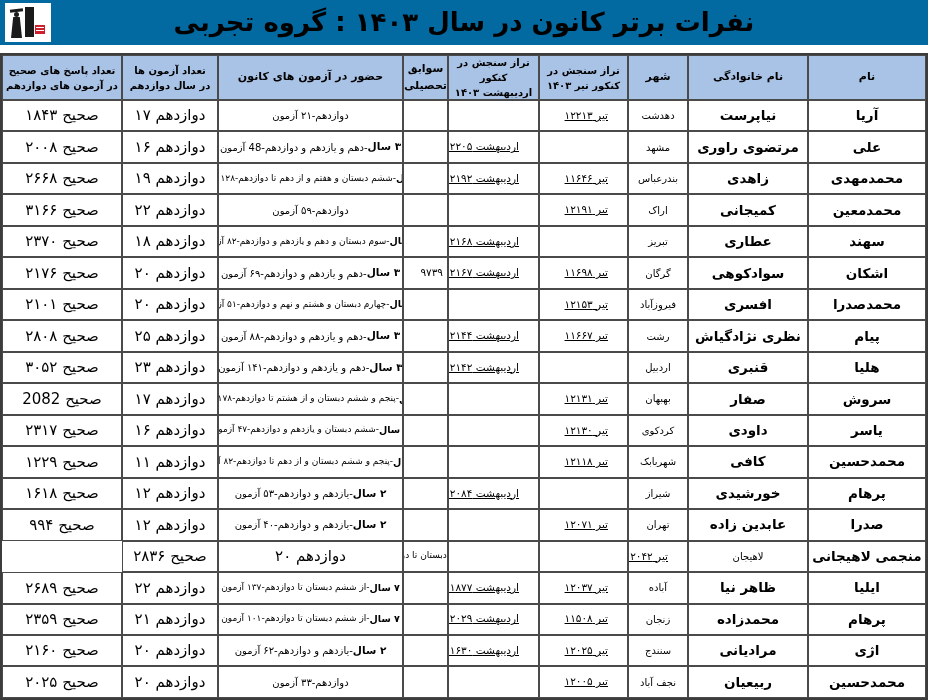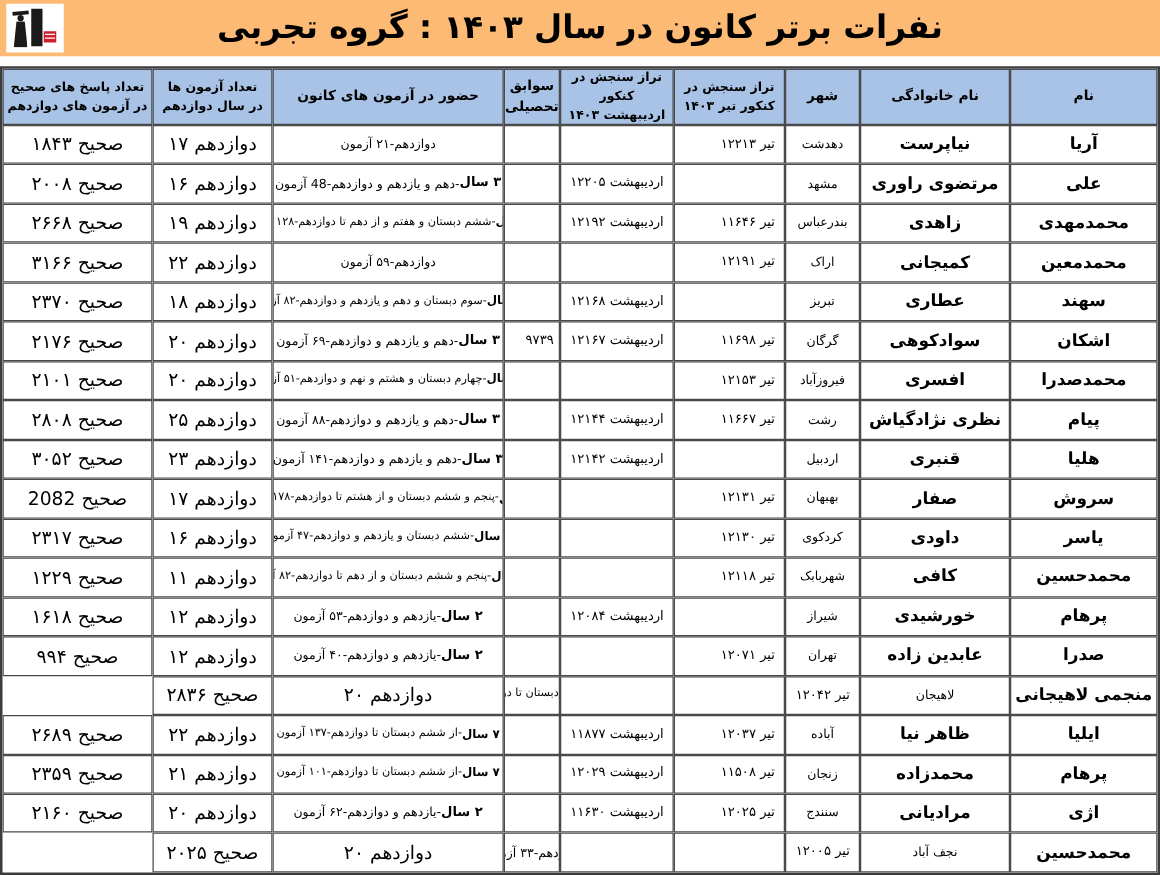--- a/index.html
+++ b/index.html
@@ -1,20 +1,20 @@
 <!DOCTYPE html>
 <html lang="fa"><head>
 <meta charset="utf-8">
 <style>
   html,body{margin:0;padding:0;background:#fff;}
   body{width:928px;height:700px;overflow:hidden;font-family:"DejaVu Sans",sans-serif;color:#000;}
   .page{width:928px;height:700px;display:flex;flex-direction:column;}
 
   
-  .title-band{height:45px;background:#fdba74;position:relative;display:flex;align-items:center;justify-content:center;flex:0 0 auto;}
+  .title-band{height:45px;background:#0369a1;position:relative;display:flex;align-items:center;justify-content:center;flex:0 0 auto;}
   .page-title{font-size:26px;font-weight:bold;direction:rtl;line-height:45px;letter-spacing:0;}
   .logo-box{position:absolute;left:5px;top:3px;width:46px;height:39px;background:#fff;}
   .logo-pillar{position:absolute;left:20px;top:4px;width:9px;height:30px;background:#1a1a1a;}
   .logo-cap{position:absolute;left:5px;top:6px;width:13px;height:3px;background:#1a1a1a;transform:rotate(-6deg);}
   .logo-head{position:absolute;left:9px;top:9px;width:5px;height:5px;background:#1a1a1a;border-radius:50%;}
   .logo-body{position:absolute;left:6px;top:14px;width:11px;height:21px;background:#1a1a1a;clip-path:polygon(20% 0,80% 0,100% 100%,0 100%);}
   .logo-red{position:absolute;left:30px;top:22px;width:10px;height:9px;background:#cf1f2e;}
   .logo-red i{display:block;height:1px;background:#fff;margin:2px 1px 0 1px;}
 
   .gap{height:8px;flex:0 0 auto;background:#fff;}
@@ -25,21 +25,21 @@
   .hrow{flex:0 0 45px;}
   .trow{flex:1 1 0;}
   .hcell,.cell{border:1px solid #4a4a4a;display:flex;flex-direction:column;align-items:center;justify-content:center;overflow:hidden;min-width:0;min-height:0;}
   .hcell{background:#a9c3e6;font-weight:bold;font-size:11px;text-align:center;line-height:1.5;}
   .hcell .l2{font-size:10.5px;}
   .hcell.small{font-size:10px;}
   .hcell.small .l2{font-size:10px;}
   .cell{background:#fff;font-size:11px;text-align:center;line-height:1.1;white-space:nowrap;}
   .c-name,.c-family{font-weight:bold;font-size:13.5px;}
   .c-city{font-size:10px;}
-  .c-tir,.c-ord{font-size:10.5px;flex-direction:row;justify-content:flex-start;padding-right:7px;box-sizing:border-box;}
+  .c-tir,.c-ord{font-size:10.5px;flex-direction:row;justify-content:flex-start;padding-right:19px;box-sizing:border-box;text-decoration:underline;}
   .c-rec{font-size:10.5px;flex-direction:row;justify-content:flex-start;padding-right:4px;box-sizing:border-box;}
   .c-att{font-size:10px;flex-direction:row;gap:0;}
   .c-att .att-b{font-weight:bold;font-size:10.5px;}
   .c-att.longtext{font-size:9px;}
   .c-att.longtext .att-b{font-size:9.5px;}
   .c-cnt,.c-cor{font-size:15px;direction:ltr;}
 </style>
 </head>
 <body>
 
@@ -340,20 +340,21 @@
         <div class="cell c-rec"></div>
         <div class="cell c-att">
           <span class="att-b">۲ سال</span>
           <span>-یازدهم و دوازدهم-۶۲ آزمون</span>
         </div>
         <div class="cell c-cnt" dir="ltr">دوازدهم ۲۰</div>
         <div class="cell c-cor" dir="ltr">۲۱۶۰ صحیح</div>
       </div>
       <div class="trow">
         <div class="cell c-name">محمدحسین</div>
+        <div class="cell c-family">ربیعیان</div>
         <div class="cell c-city">نجف آباد</div>
         <div class="cell c-tir">تیر ۱۲۰۰۵</div>
         <div class="cell c-ord"></div>
         <div class="cell c-rec"></div>
         <div class="cell c-att">
           <span>دوازدهم-۳۳ آزمون</span>
         </div>
         <div class="cell c-cnt" dir="ltr">دوازدهم ۲۰</div>
         <div class="cell c-cor" dir="ltr">۲۰۲۵ صحیح</div>
       </div>

